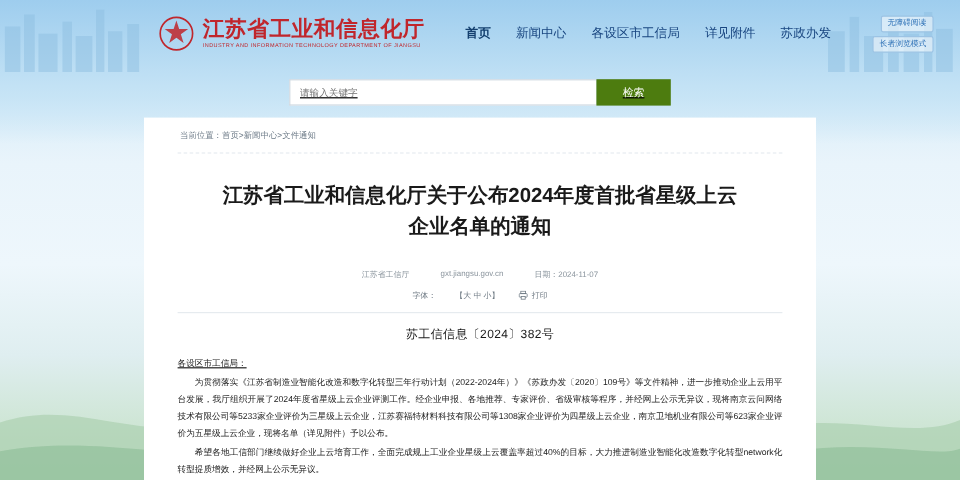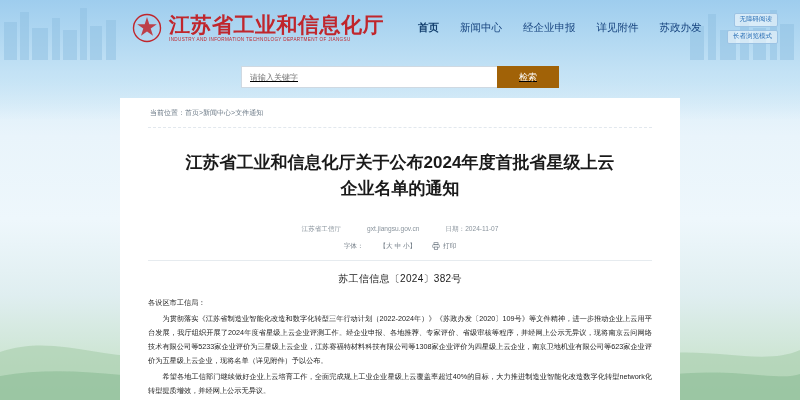--- a/index.html
+++ b/index.html
@@ -38,21 +38,21 @@
     z-index: 5;
   }
   .logo-block { display: flex; align-items: center; margin-left: 118px; }
   .logo-mark {
     width: 30px; height: 30px; margin-right: 7px;
     position: relative; flex: none;
   }
   .logo-mark svg { display: block; }
   .logo-text { line-height: 1; }
   .logo-cn {
-    font-size: 21px; font-weight: bold; color: #c0262c;
+    font-size: 18px; font-weight: bold; color: #c0262c;
     letter-spacing: .5px; white-space: nowrap;
   }
   .logo-en {
     font-size: 4.6px; color: #c0262c; letter-spacing: .35px;
     margin-top: 3px; white-space: nowrap;
   }
   .nav {
     display: flex; align-items: center; margin-left: 34px; gap: 21px;
   }
   .nav-item {
@@ -80,21 +80,21 @@
   .search-wrap { display: flex; align-items: center; }
   .search-input {
     width: 256px; height: 22px;
     border: 1px solid #cfd9e2; border-right: none;
     background: #fff; font-size: 8px; color: #9aa3ab;
     padding: 0 8px; outline: none;
     font-family: "Liberation Sans", sans-serif;
   }
   .search-btn {
     width: 62px; height: 22px;
-    background: #a16207; color: #fff;
+    background: #4d7c0f; color: #fff;
     border: none; font-size: 9px; cursor: pointer;
     font-family: "Liberation Sans", sans-serif;
   }
 
   
   .card {
     position: absolute; top: 98px; left: 120px; width: 560px; bottom: 0;
     background: #ffffff;
     z-index: 4;
     padding: 0 28px;
@@ -130,21 +130,21 @@
   }
   .doc-no {
     text-align: center; font-size: 10px; color: #1a1a1a;
     margin-top: 11px; letter-spacing: .3px;
   }
   .body-text {
     font-size: 7.2px; color: #222; line-height: 1.95;
     margin-top: 10px; text-align: justify;
   }
   .body-text p { margin: 0 0 2px 0; text-indent: 2em; }
-  .body-text p.no-indent { text-indent: 0; }
+  .body-text p.no-indent { text-indent: 0; text-decoration: underline; }
 </style>
 </head>
 <body>
 
 <div class="page-bg">
   <div class="sky-glow"></div>
 
   <svg class="skyline" viewBox="0 0 800 60" preserveAspectRatio="none">
     <g fill="#8fc0e2">
       <rect x="4" y="22" width="13" height="38"></rect>
@@ -183,21 +183,21 @@
     </div>
     <div class="logo-text">
       <div class="logo-cn">江苏省工业和信息化厅</div>
       <div class="logo-en">INDUSTRY AND INFORMATION TECHNOLOGY DEPARTMENT OF JIANGSU</div>
     </div>
   </div>
 
   <nav class="nav">
     <span class="nav-item active">首页</span>
     <span class="nav-item">新闻中心</span>
-    <span class="nav-item">经企业申报</span>
+    <span class="nav-item">各设区市工信局</span>
     <span class="nav-item">详见附件</span>
     <span class="nav-item">苏政办发</span>
   </nav>
 
   <div class="header-right">
     <span class="hbtn">无障碍阅读</span>
     <span class="hbtn">长者浏览模式</span>
   </div>
 </div>
 

